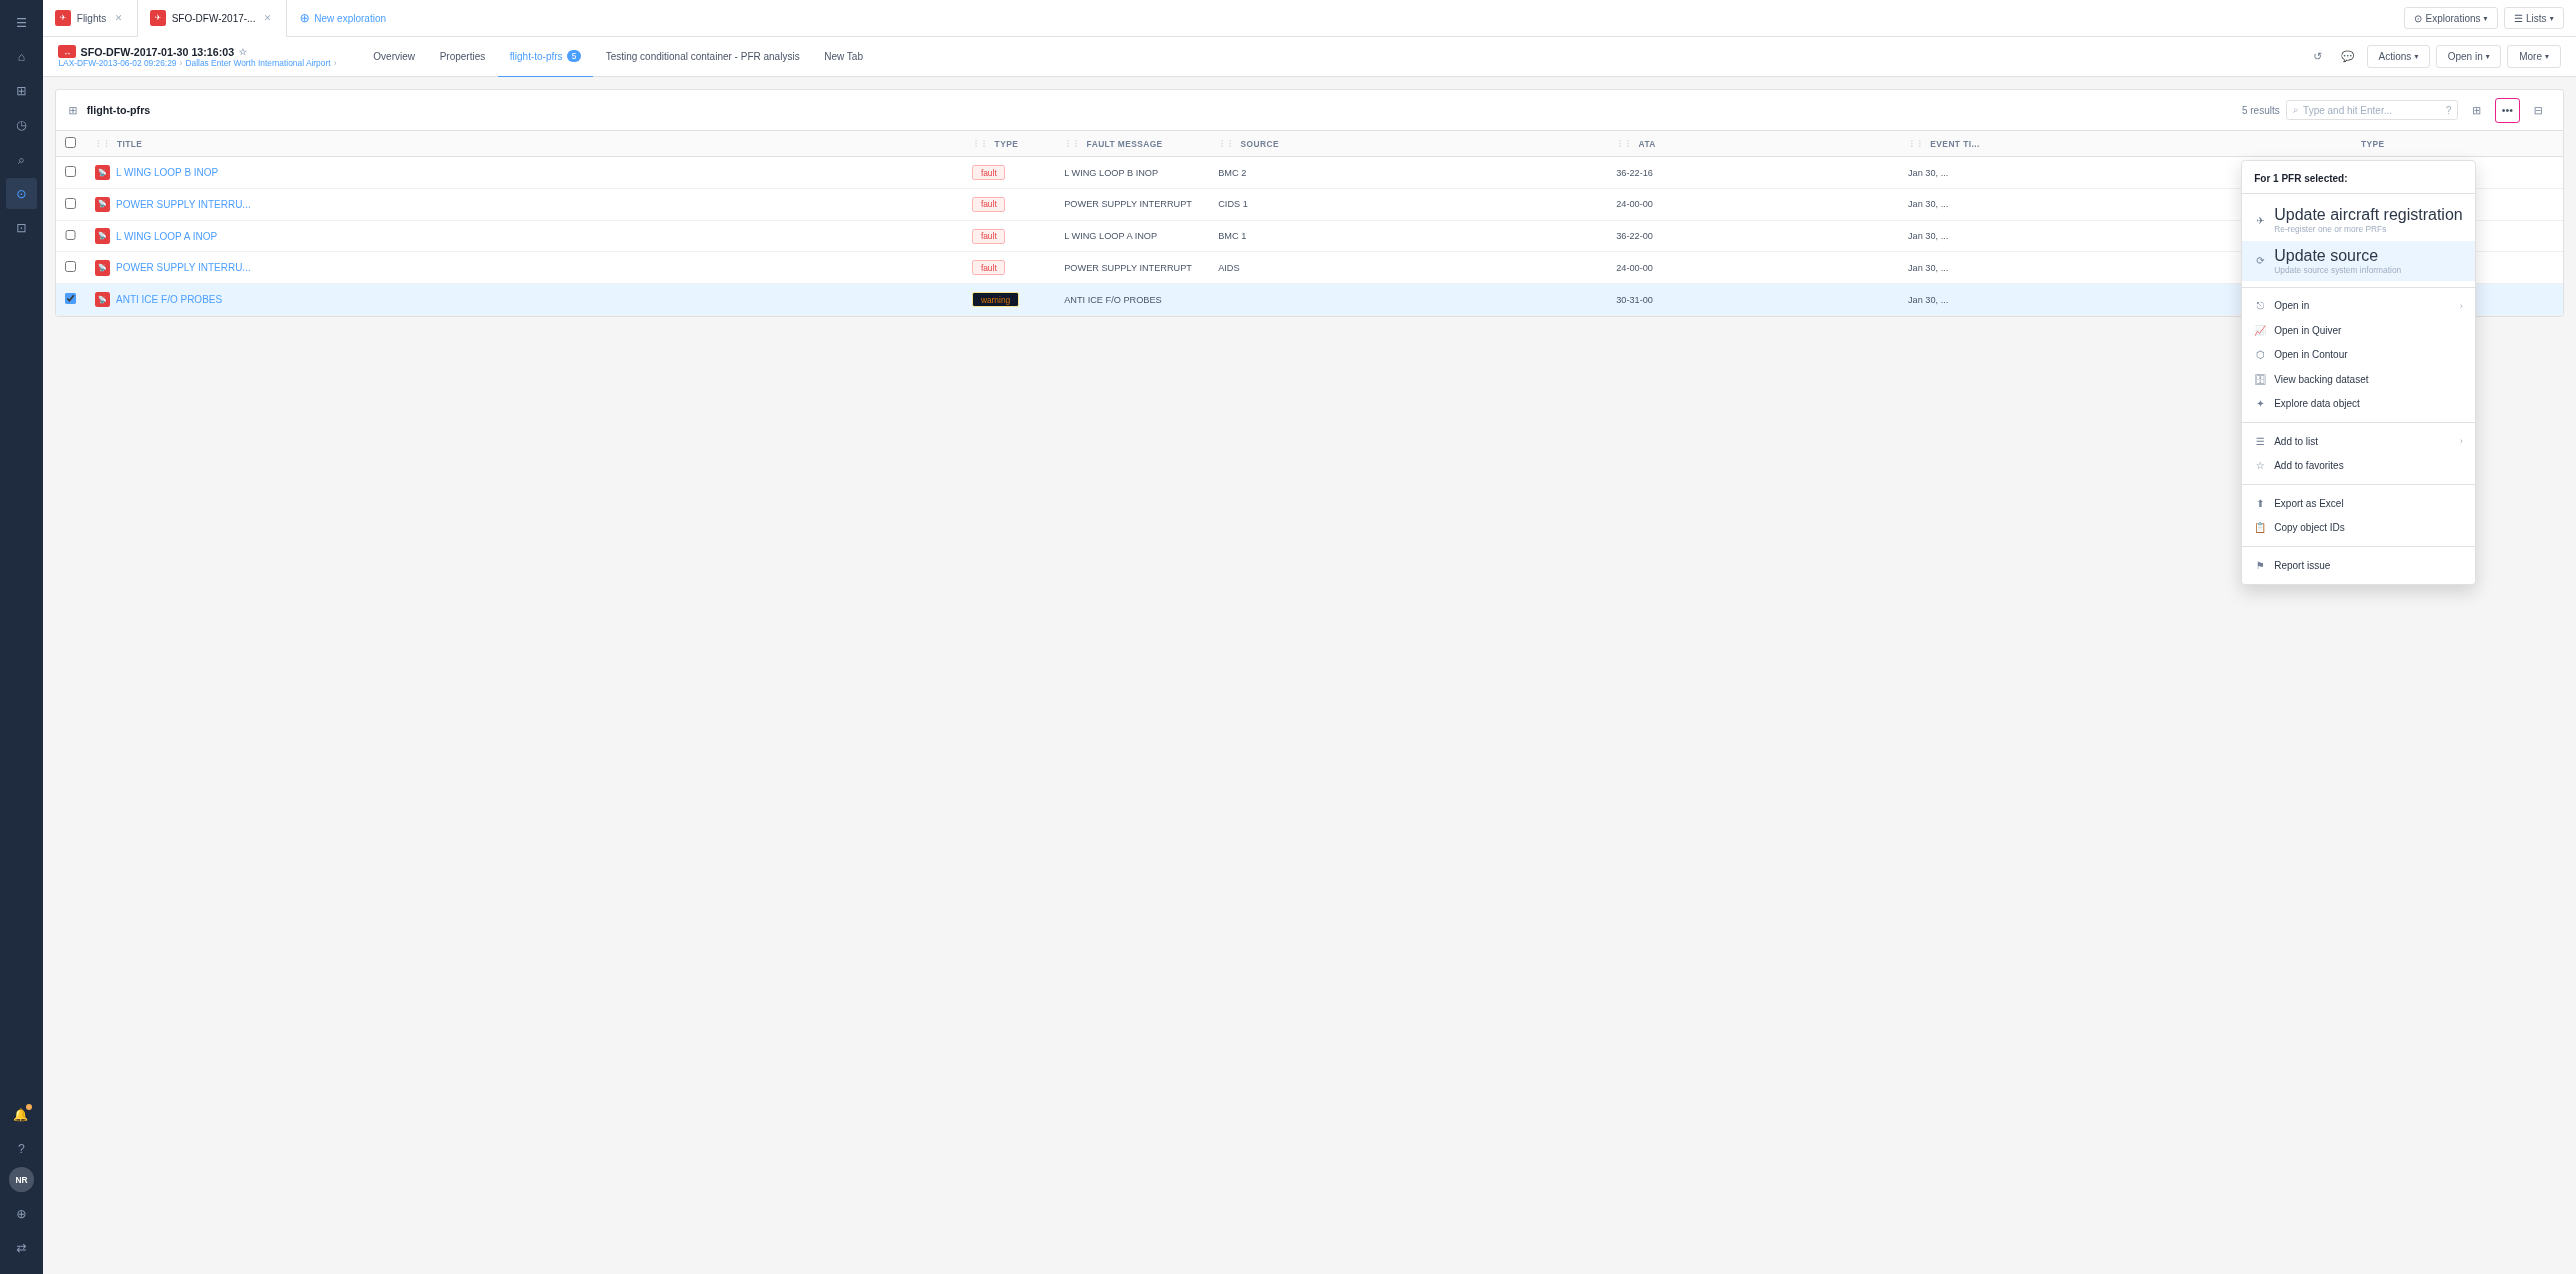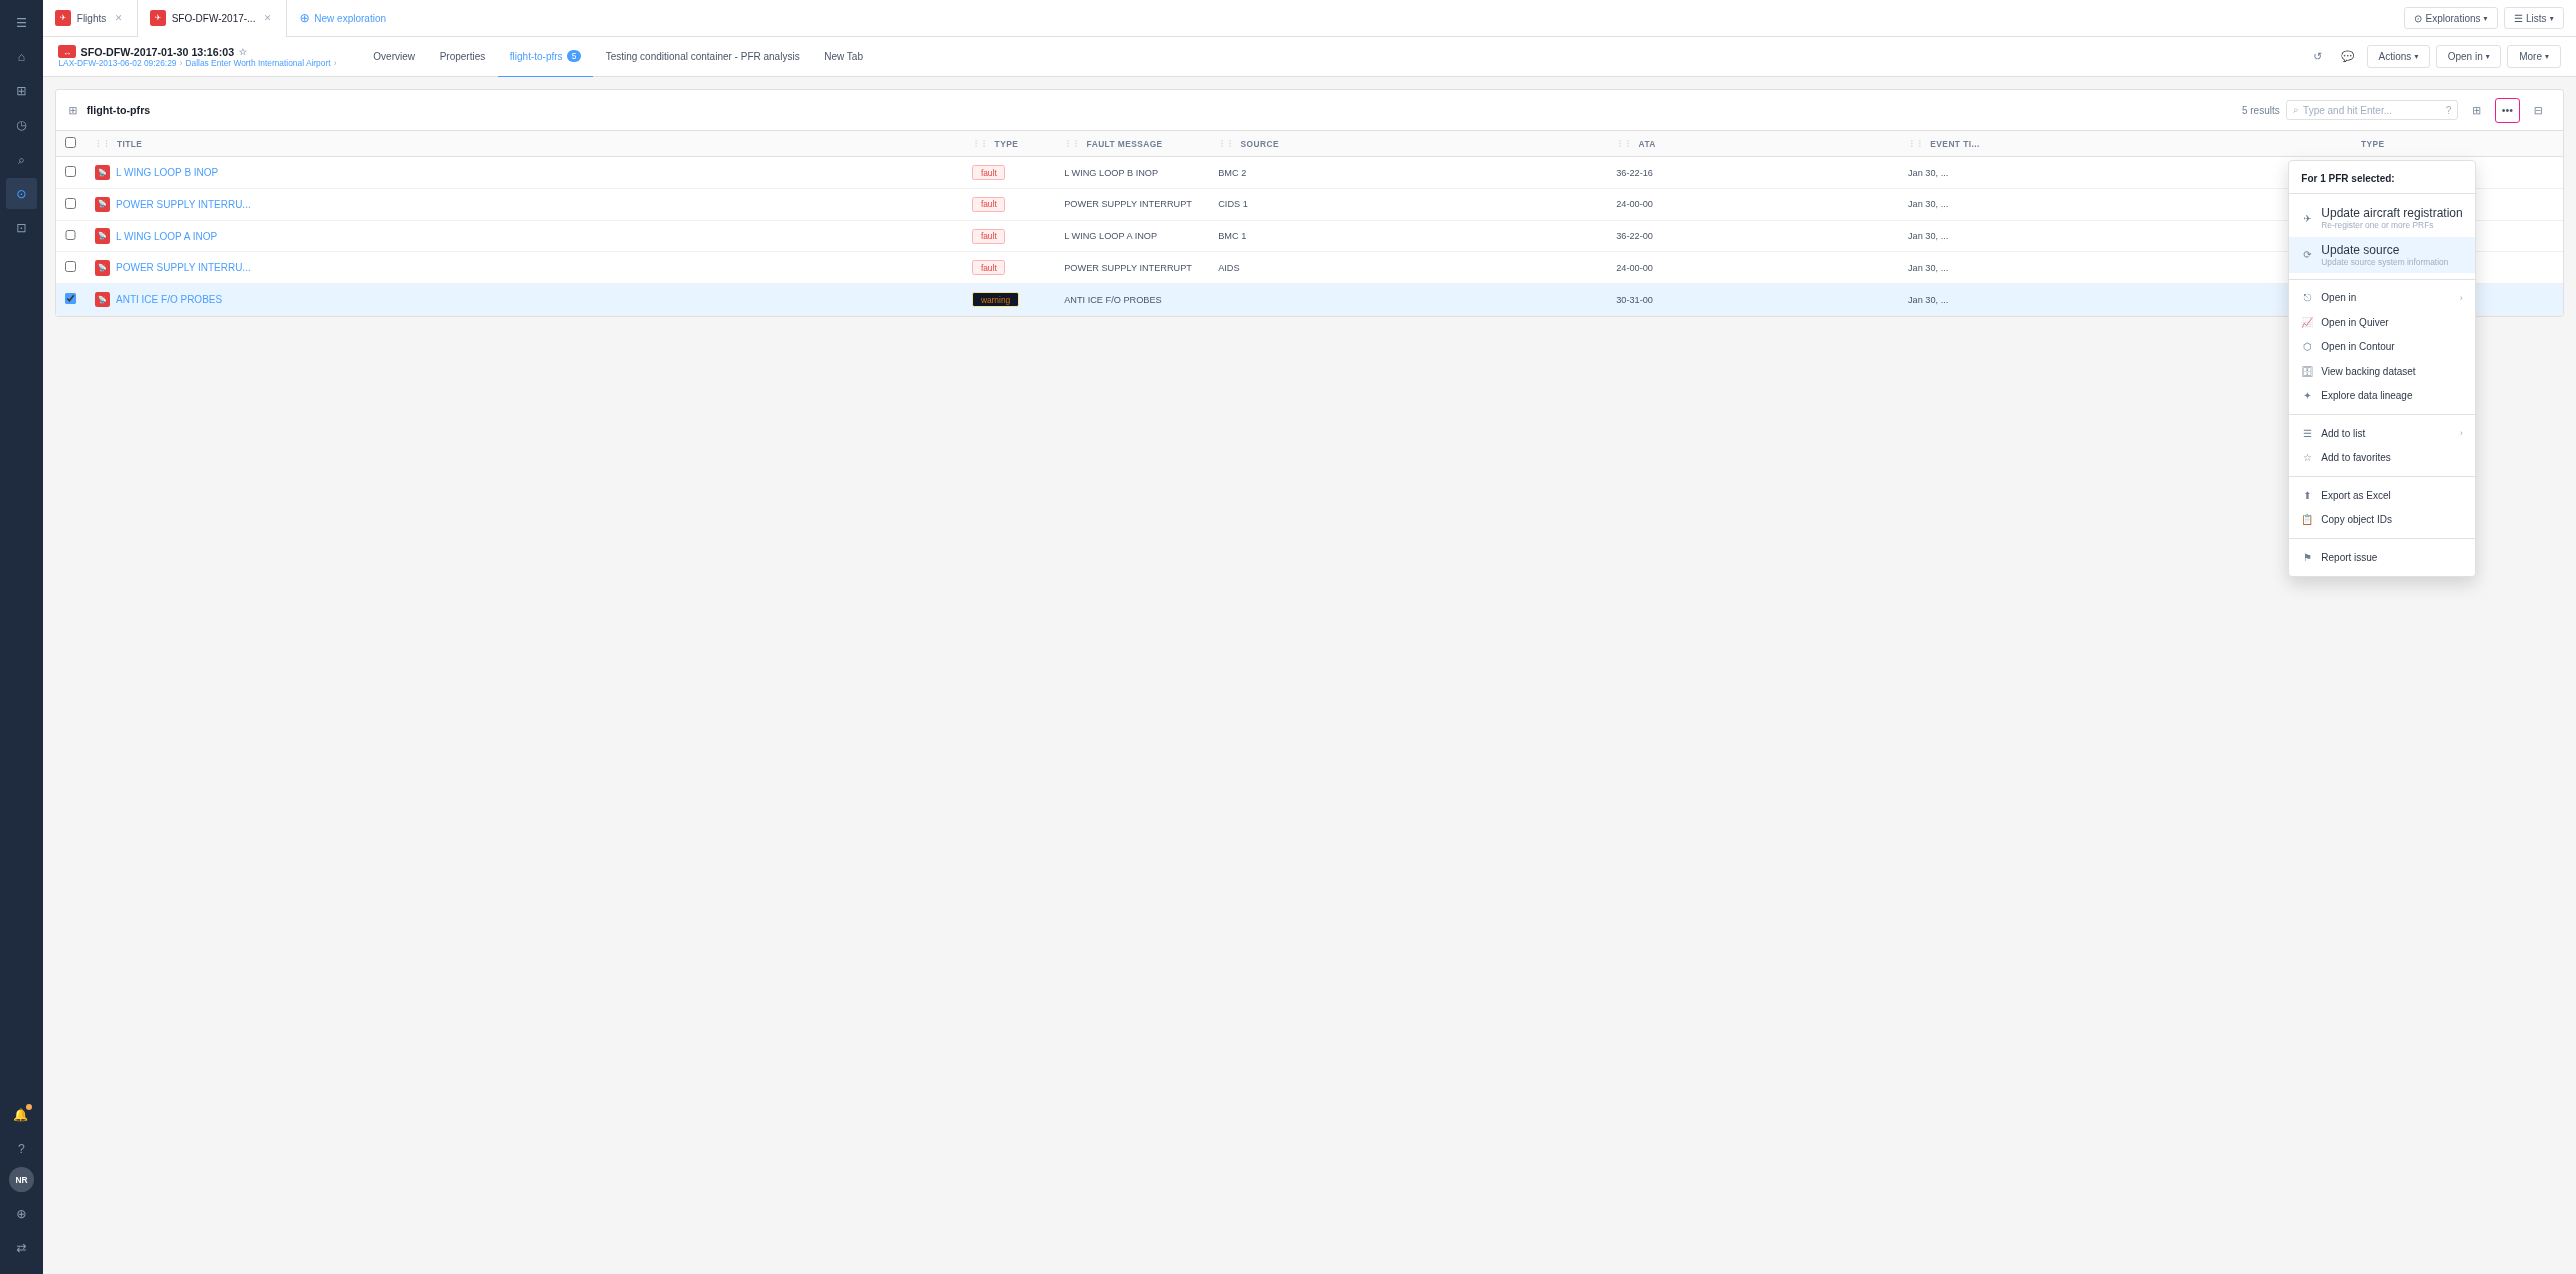--- a/index.html
+++ b/index.html
@@ -408,21 +408,21 @@
       color: #718096;
       font-size: 10px;
       flex-shrink: 0;
     }
     .dropdown-item-text { flex: 1; }
     .dropdown-item-sub {
       font-size: 8.4px;
       color: #a0aec0;
     }
     .dropdown-item-label {
-      font-size: 12px;
+      font-size: 16px;
       color: #2d3748;
     }
     .dropdown-item-arrow {
       color: #a0aec0;
       font-size: 9.2px;
     }
     .dropdown-section {
       padding: 1.5px 0;
     }
 
@@ -757,21 +757,21 @@
         <div class="dropdown-item">
           <div class="dropdown-item-icon">⬡</div>
           <div class="dropdown-item-text">Open in Contour</div>
         </div>
         <div class="dropdown-item">
           <div class="dropdown-item-icon">🗄</div>
           <div class="dropdown-item-text">View backing dataset</div>
         </div>
         <div class="dropdown-item">
           <div class="dropdown-item-icon">✦</div>
-          <div class="dropdown-item-text">Explore data lineage</div>
+          <div class="dropdown-item-text">Explore data object</div>
         </div>
       </div>
 
       <div class="dropdown-divider"></div>
 
       <div class="dropdown-section">
         <div class="dropdown-item">
           <div class="dropdown-item-icon">☰</div>
           <div class="dropdown-item-text">Add to list</div>
           <div class="dropdown-item-arrow">›</div>

